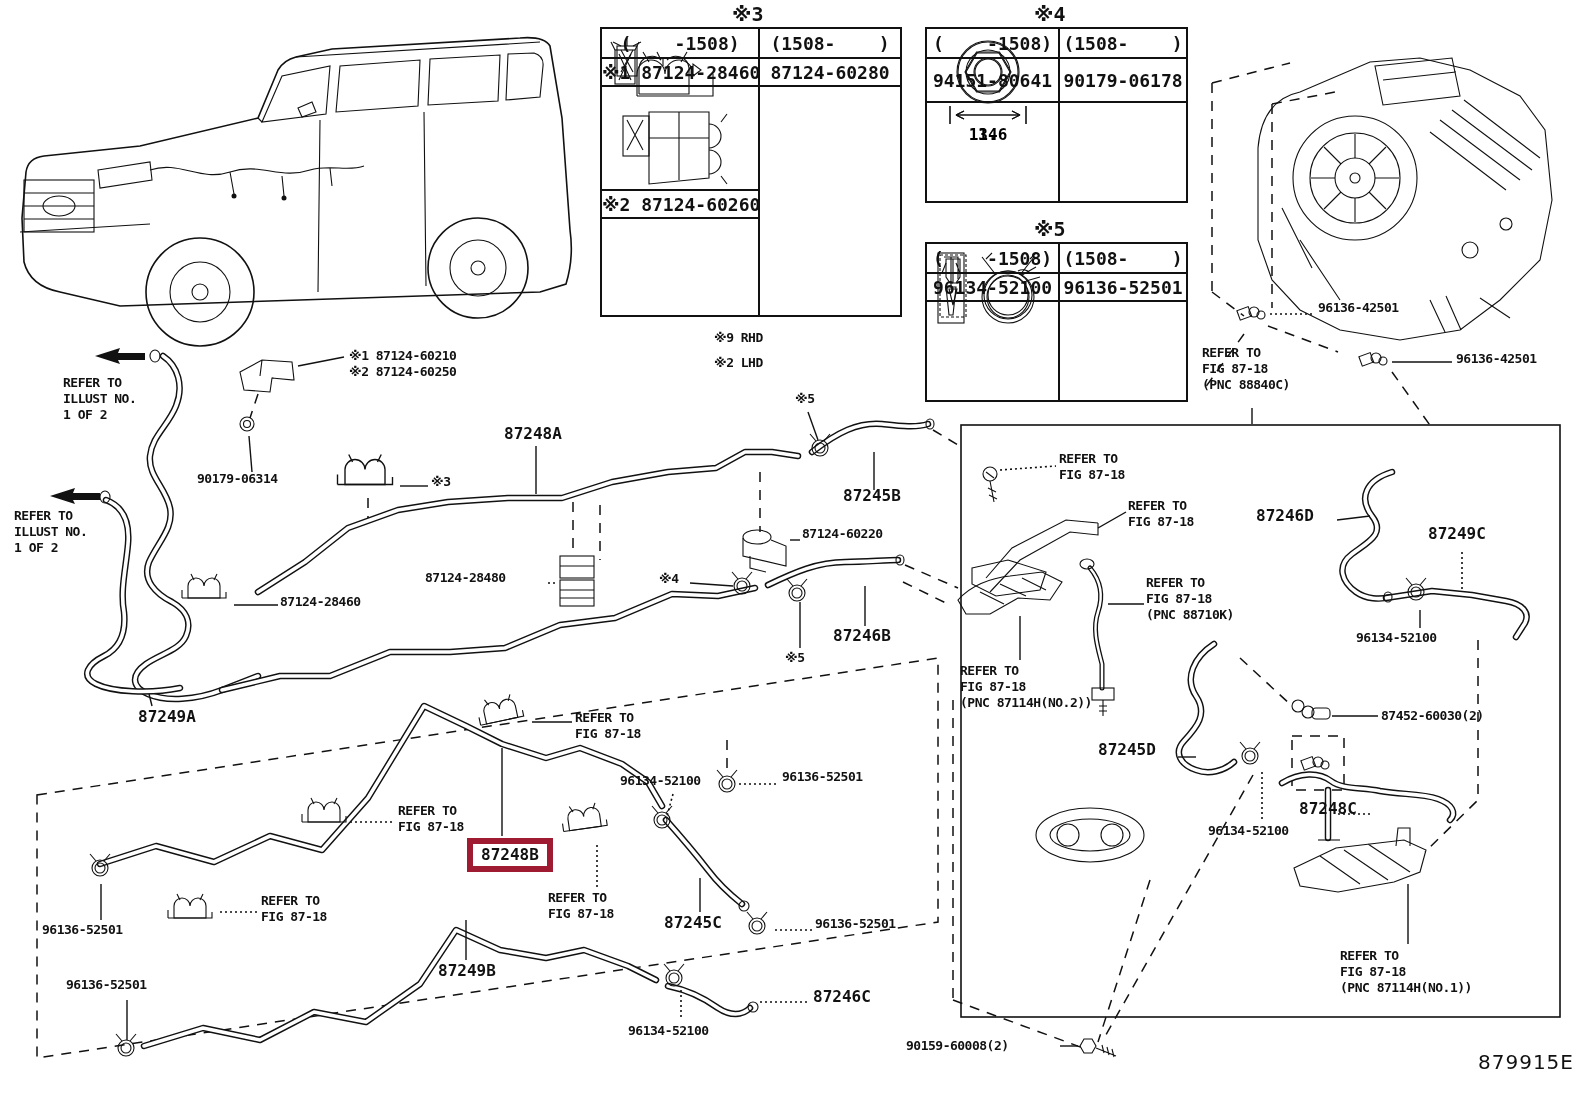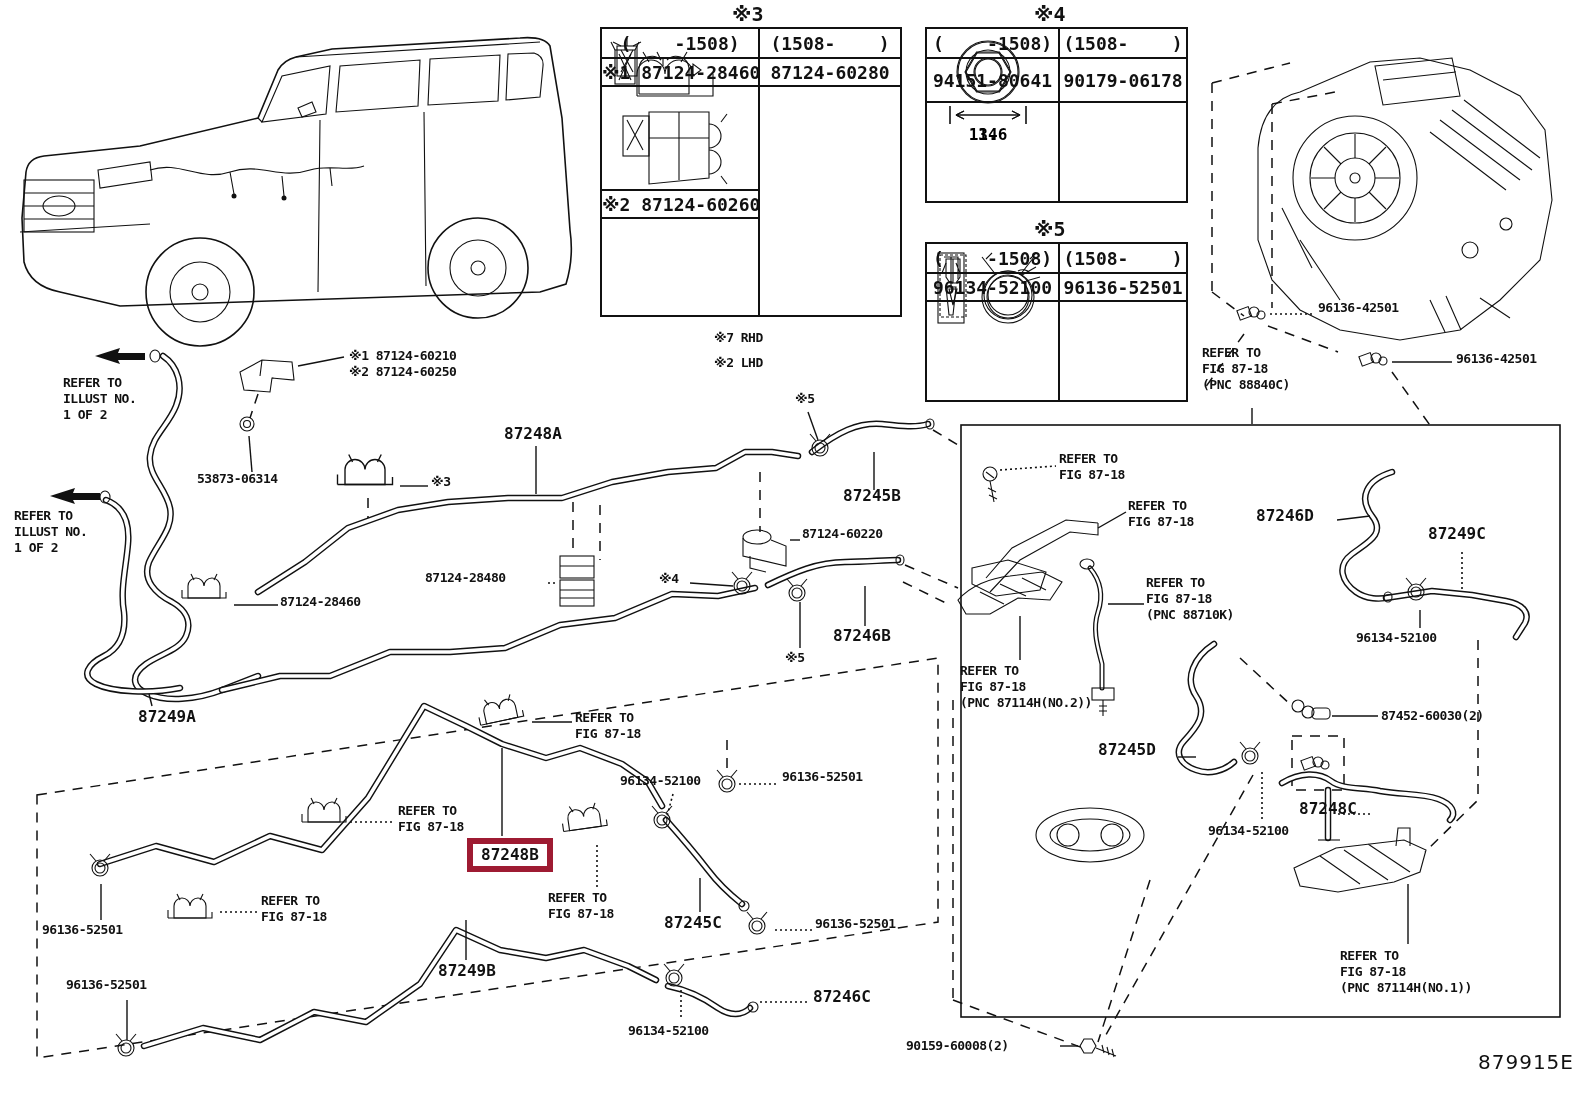--- a/index.html
+++ b/index.html
@@ -394,32 +394,32 @@
         <path class="thin" d="M 18,14 L 32,14 L 32,36 M 25,14 L 25,44 M 20,44 L 30,44 L 27,72 L 23,72 Z M 20,20 L 16,30 M 30,20 L 34,30"></path>
         <circle cx="82" cy="54" r="26" class="thin"></circle>
         <circle cx="82" cy="54" r="21" class="thin"></circle>
         <path class="thin" d="M 96,32 L 110,24 M 100,38 L 114,34 M 92,28 A 8,6 0 0 1 104,30"></path>
       </svg>
     </td>
   </tr>
 </tbody>
     </table>
 
-<div class="lbl" style="left:714px;top:330px;">※7 RHD</div>
+<div class="lbl" style="left:714px;top:330px;">※9 RHD</div>
 <div class="lbl" style="left:714px;top:355px;">※2 LHD</div>
 
 <div class="lbl" style="left:63px;top:375px;">REFER TO
 ILLUST NO.
 1 OF 2</div>
 <div class="lbl" style="left:14px;top:508px;">REFER TO
 ILLUST NO.
 1 OF 2</div>
 <div class="lbl" style="left:349px;top:348px;text-align:right;">※1 87124-60210
 ※2 87124-60250</div>
-<div class="lbl" style="left:197px;top:471px;">53873-06314</div>
+<div class="lbl" style="left:197px;top:471px;">90179-06314</div>
 <div class="lbl" style="left:431px;top:474px;">※3</div>
 <div class="lbl big" style="left:504px;top:424px;">87248A</div>
 <div class="lbl" style="left:795px;top:391px;">※5</div>
 <div class="lbl big" style="left:843px;top:486px;">87245B</div>
 <div class="lbl" style="left:802px;top:526px;">87124-60220</div>
 <div class="lbl" style="left:425px;top:570px;">87124-28480</div>
 <div class="lbl" style="left:659px;top:571px;">※4</div>
 <div class="lbl big" style="left:833px;top:626px;">87246B</div>
 <div class="lbl" style="left:785px;top:650px;">※5</div>
 <div class="lbl" style="left:280px;top:594px;">87124-28460</div>

